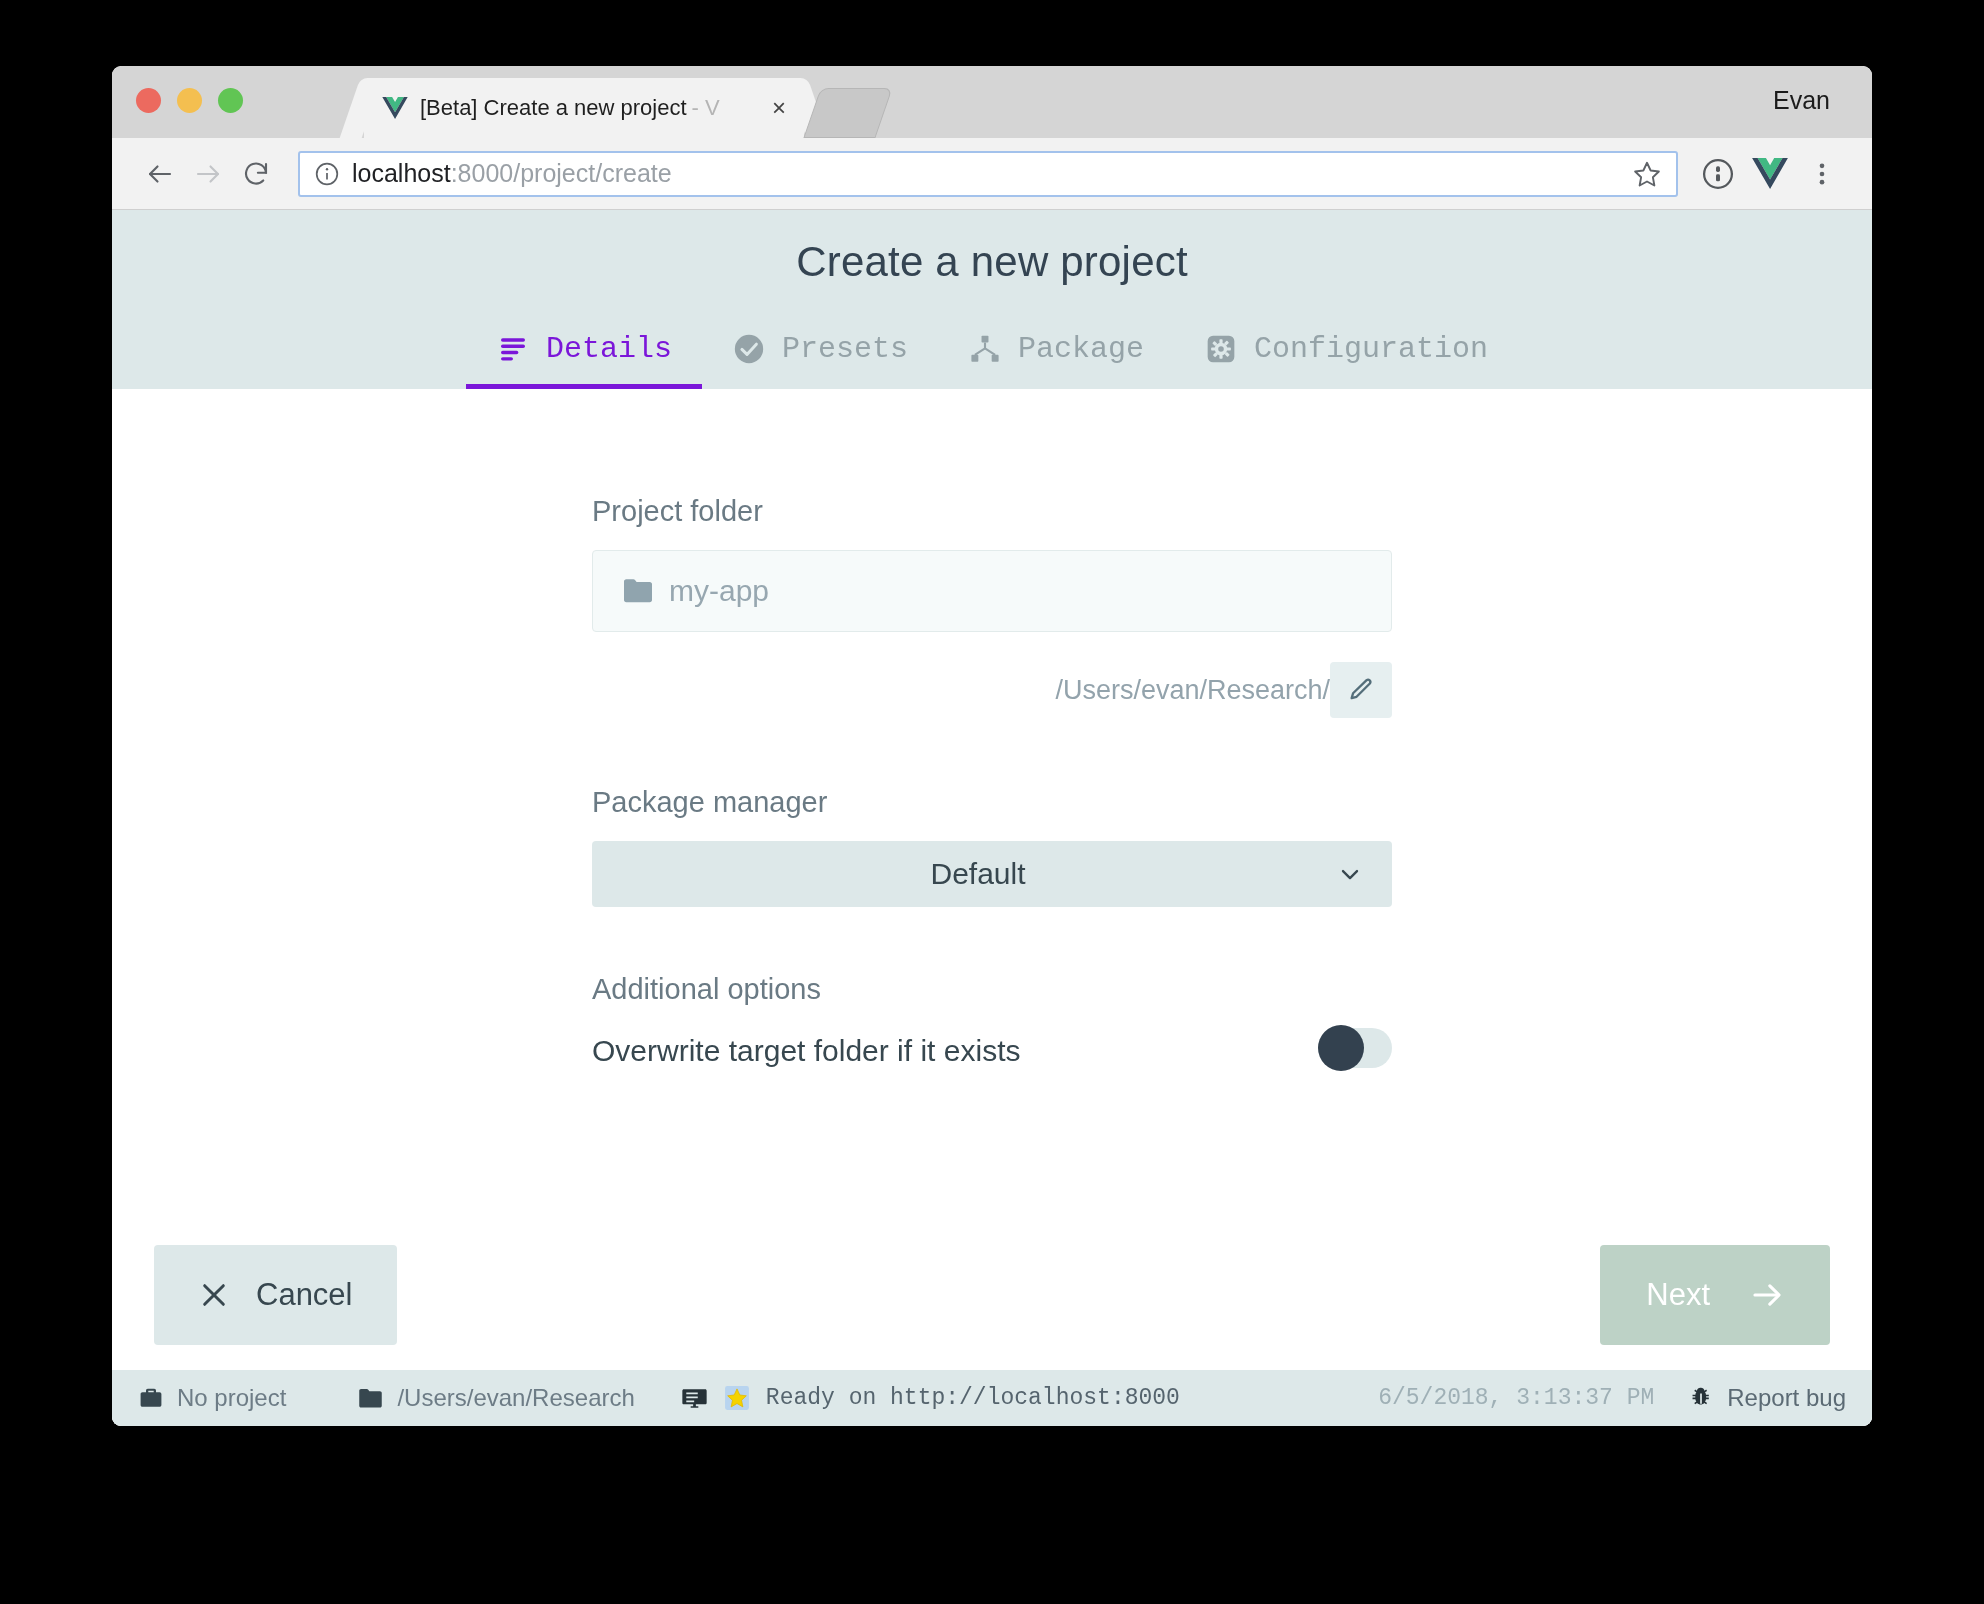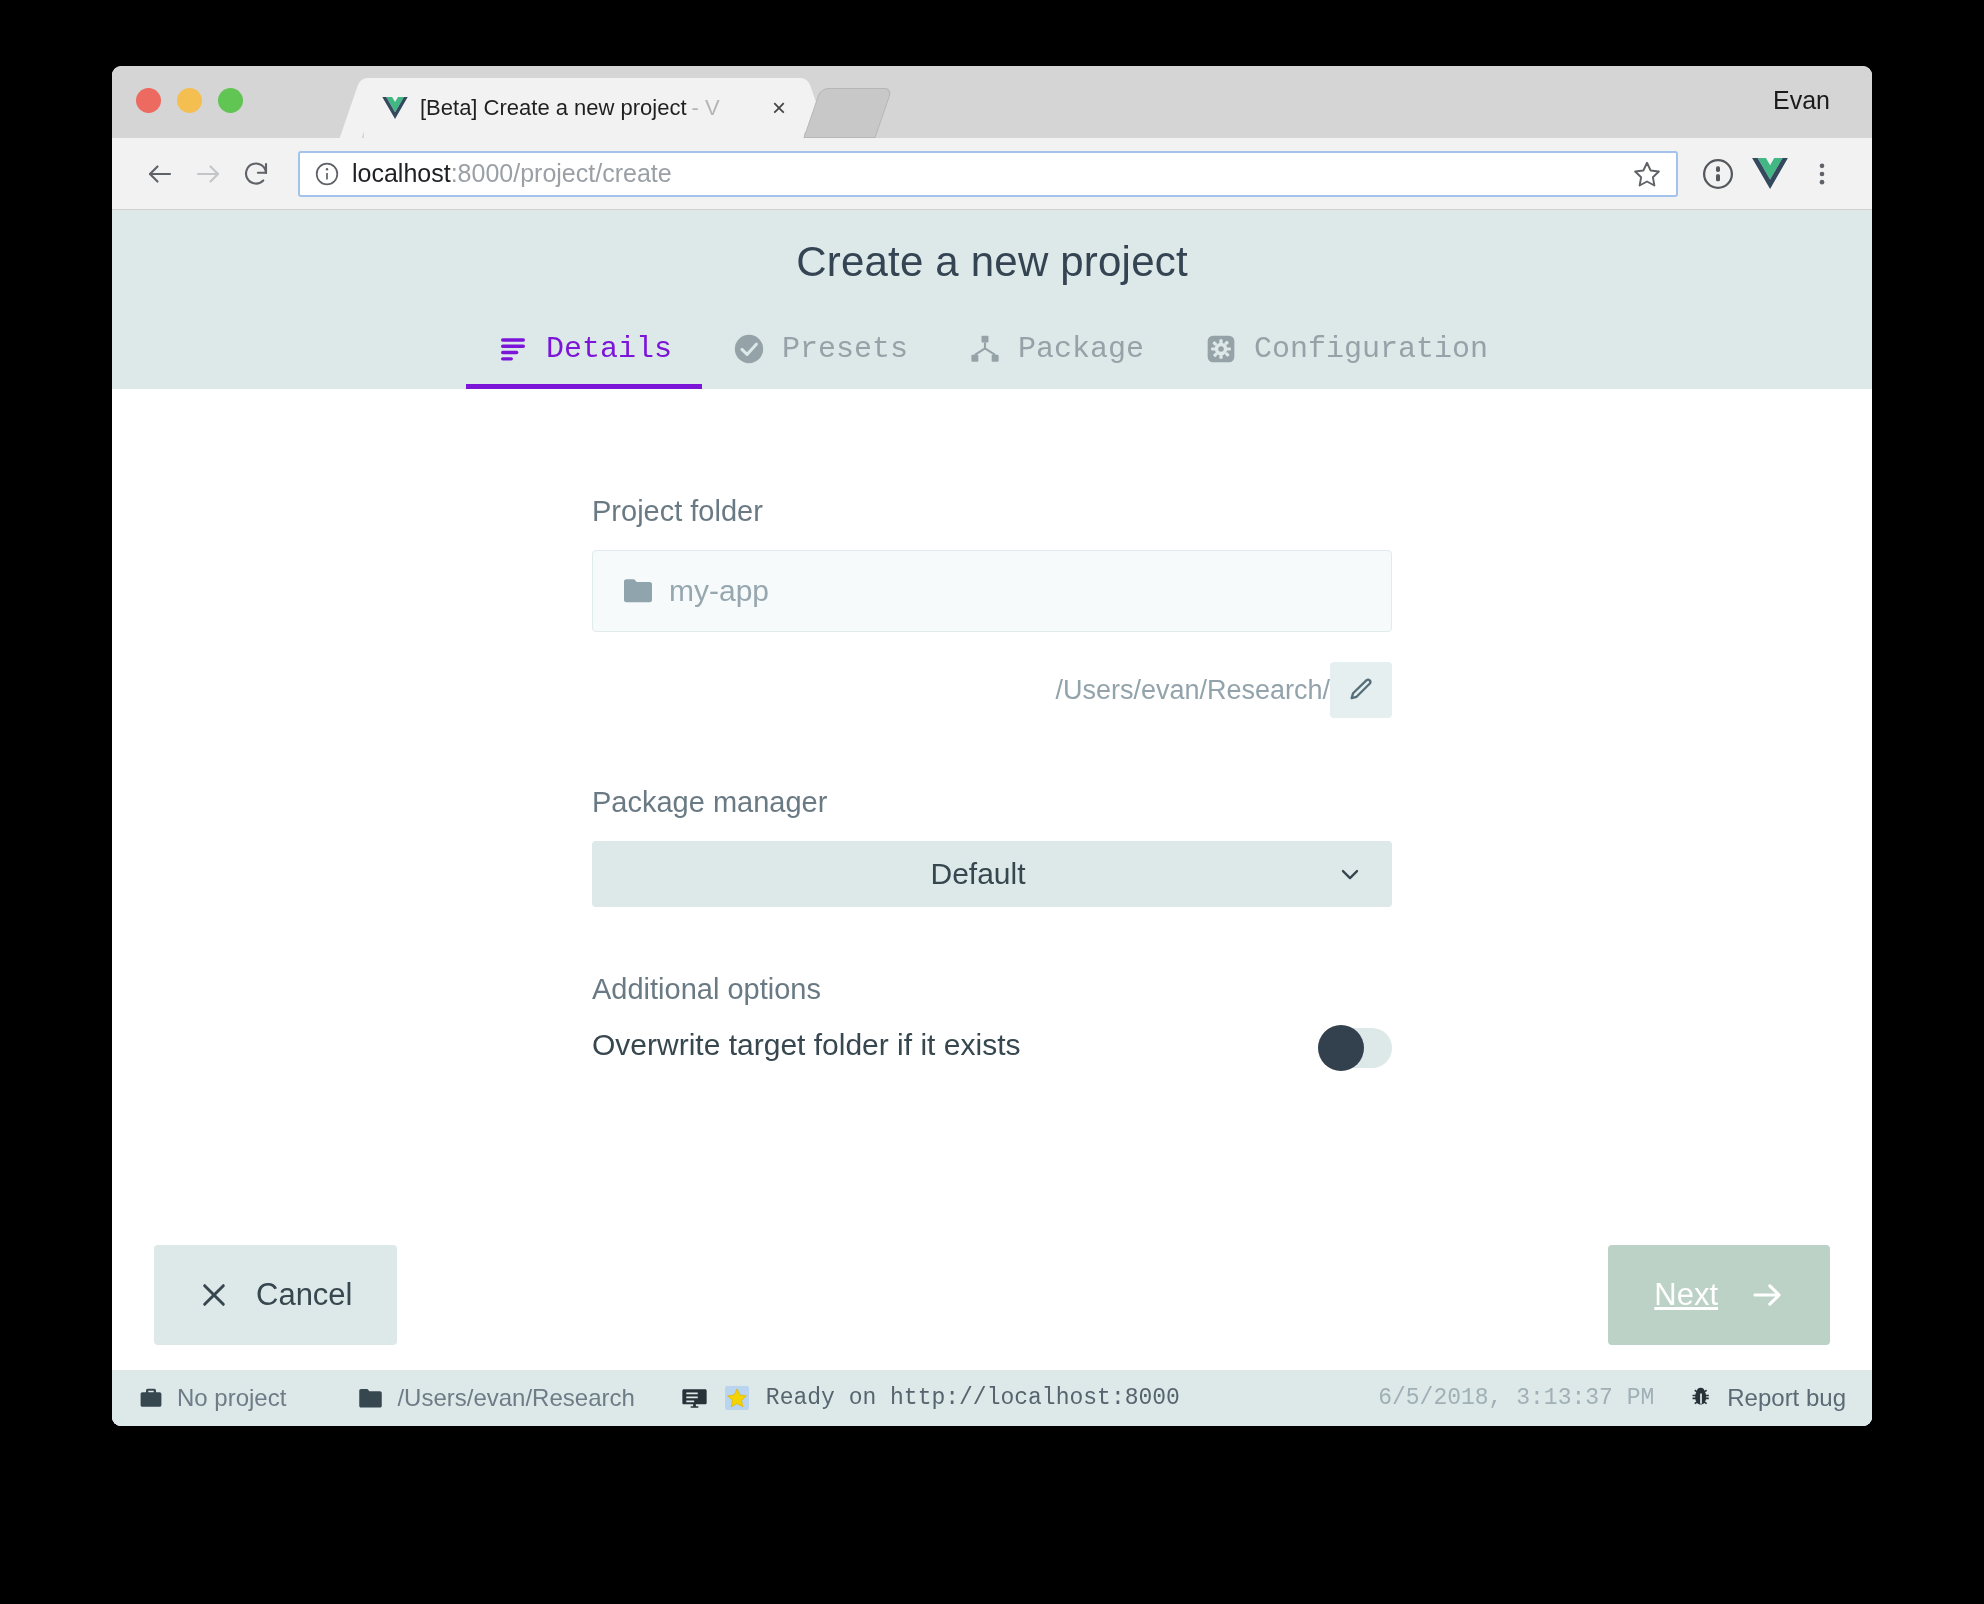--- a/index.html
+++ b/index.html
@@ -156,21 +156,21 @@
     display: flex; align-items: center; position: relative;
     padding: 0 28px;
   }
   #package-value {
     flex: 1 1 auto; text-align: center; font-size: 30px; color: #37474f;
   }
   #package-chevron { display: flex; color: #37474f; }
 
   #additional-label { margin-top: 66px; }
   #overwrite-row {
-    display: flex; align-items: flex-start; justify-content: space-between;
+    display: flex; align-items: flex-end; justify-content: space-between;
     margin-top: 18px;
   }
   #overwrite-label { font-size: 30px; color: #37474f; }
   #overwrite-toggle {
     width: 74px; height: 40px; background: #dde8e9; border-radius: 20px;
     position: relative; flex: 0 0 auto;
   }
   #overwrite-knob {
     position: absolute; left: 0; top: -3px;
     width: 46px; height: 46px; border-radius: 50%;
@@ -184,22 +184,22 @@
     padding: 0 42px;
   }
   #cancel-button {
     height: 100px; background: #dde8e9; border-radius: 4px;
     display: flex; align-items: center; gap: 26px;
     padding: 0 44px; color: #37474f; font-size: 31px;
   }
   #next-button {
     margin-left: auto;
     height: 100px; background: #bdd2c6; border-radius: 4px;
-    display: flex; align-items: center; gap: 32px;
-    padding: 0 46px; color: #ffffff; font-size: 31px; text-decoration: underline;
+    display: flex; align-items: center; gap: 40px;
+    padding: 0 46px; color: #ffffff; font-size: 31px;
   }
 
   
   #status-bar {
     height: 56px; background: #dde8e9;
     display: flex; align-items: center;
     padding: 0 26px; gap: 0;
     font-size: 24px; color: #6d7c86;
   }
   .status-item { display: flex; align-items: center; gap: 13px; }

